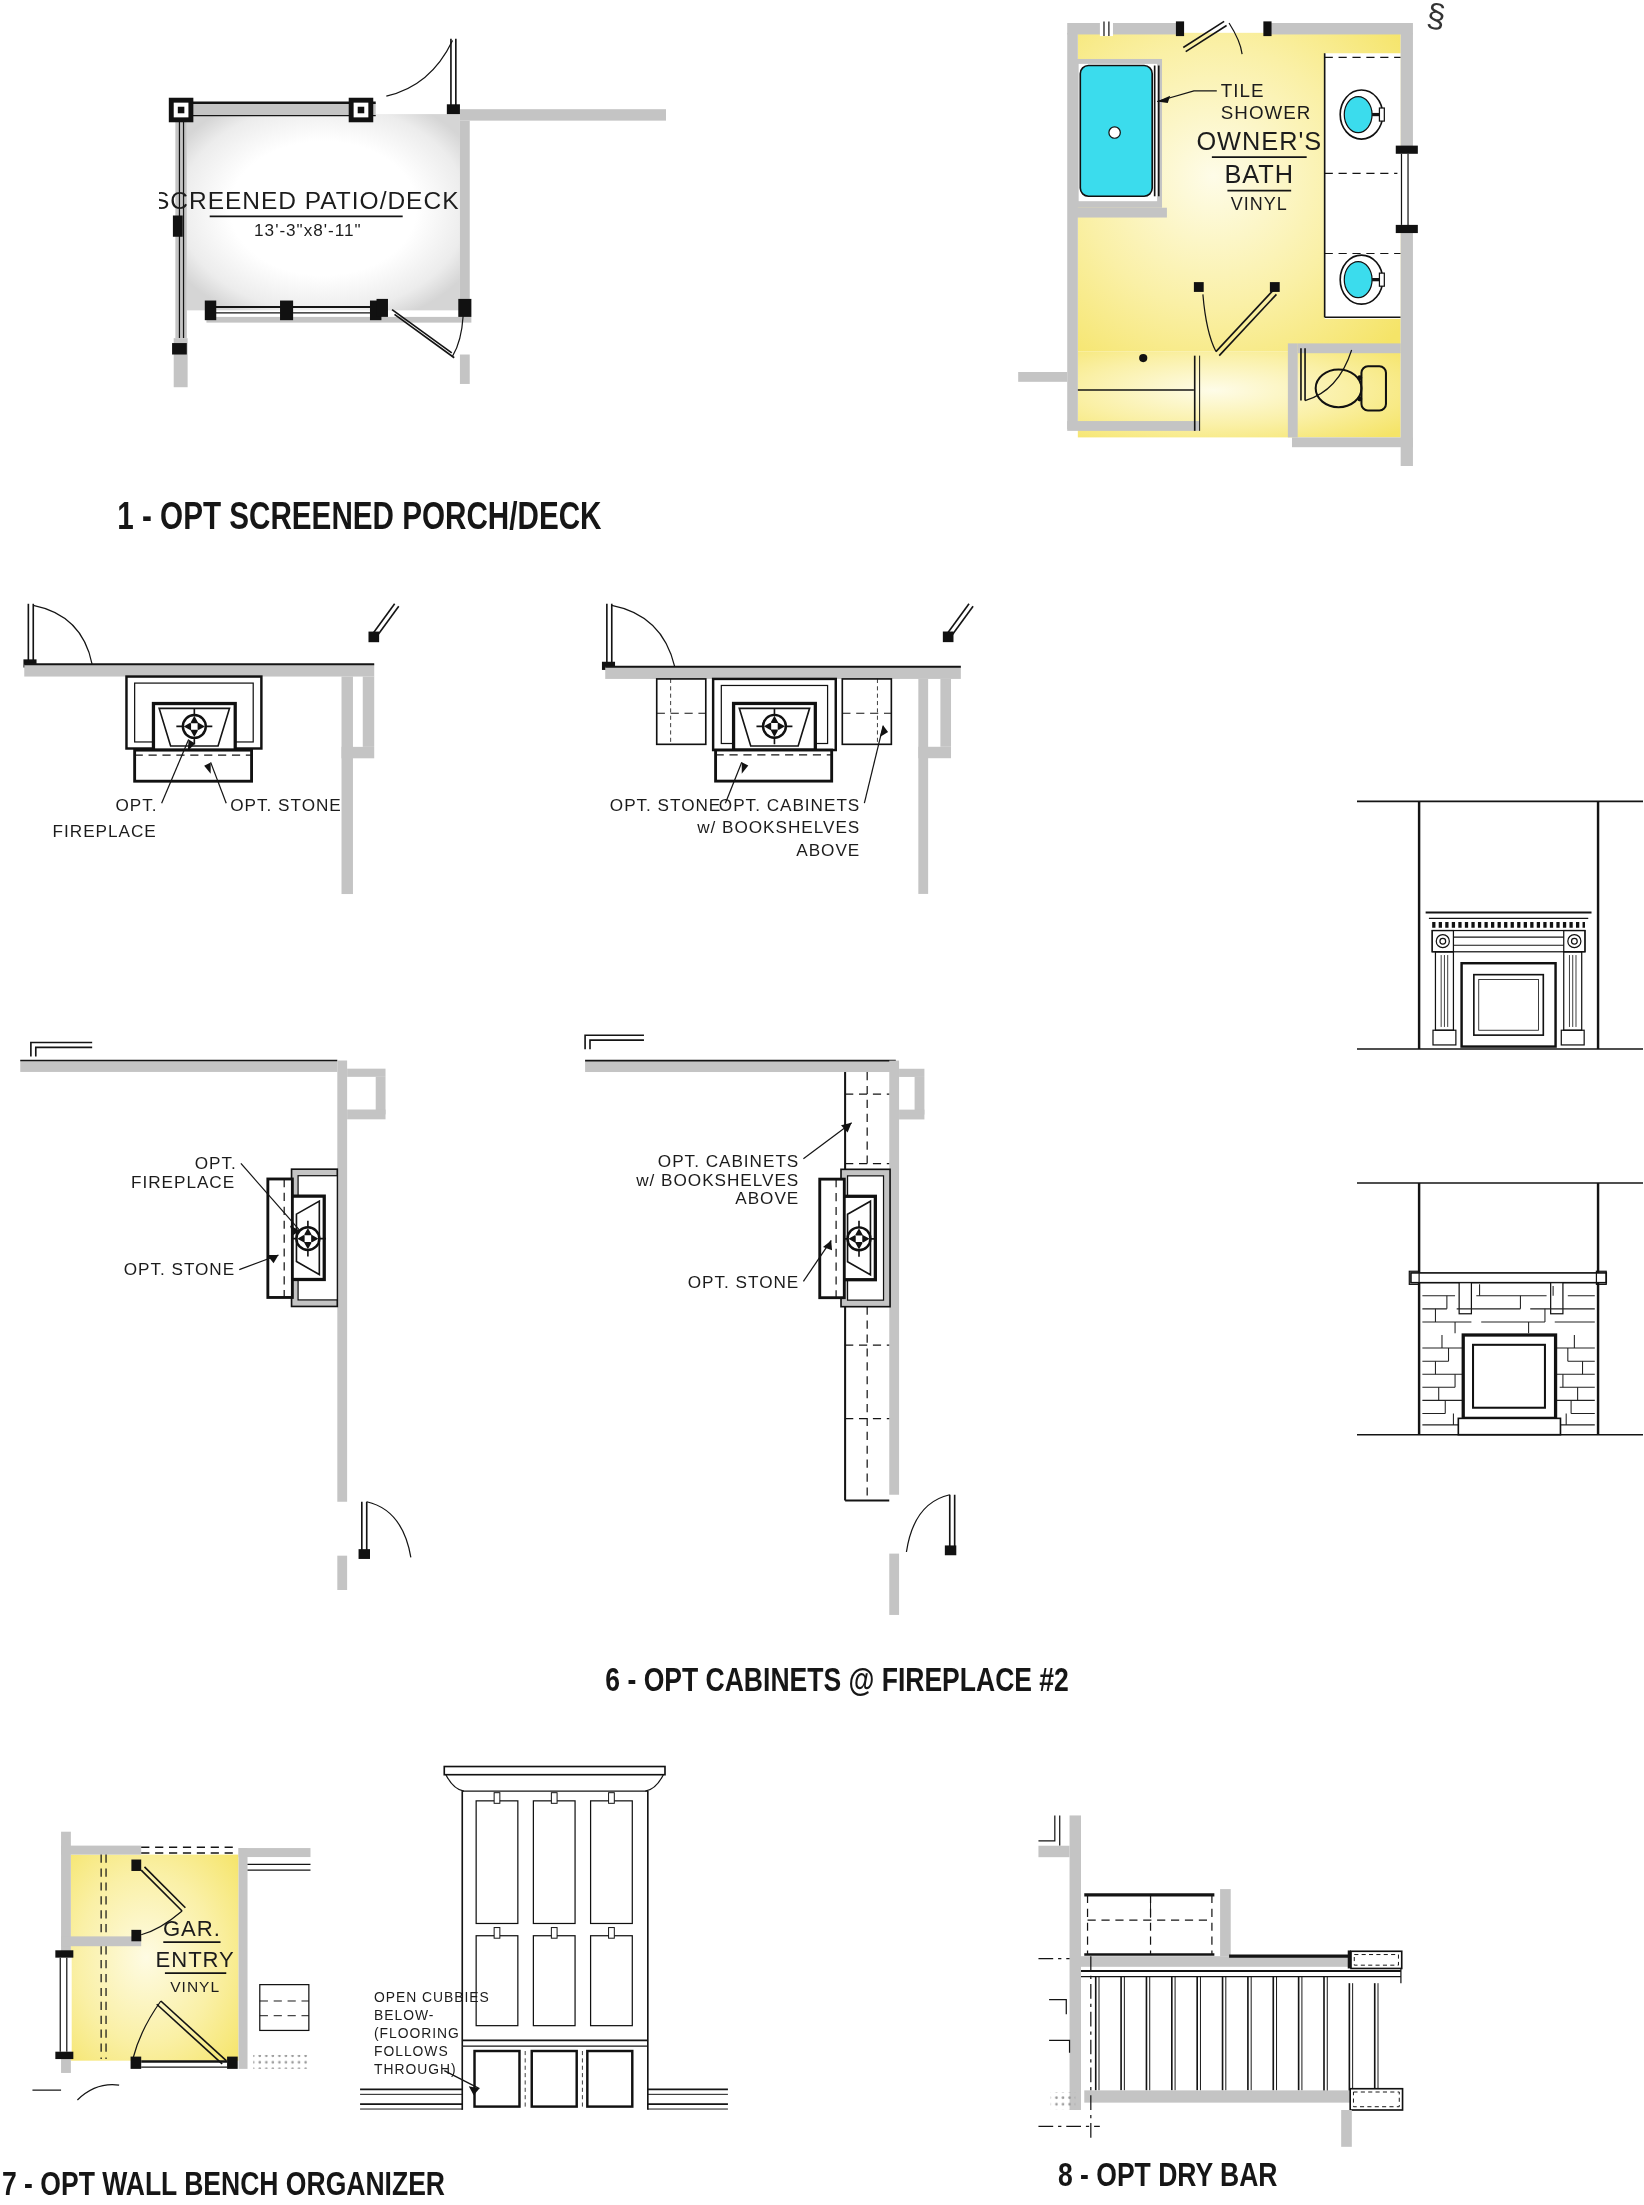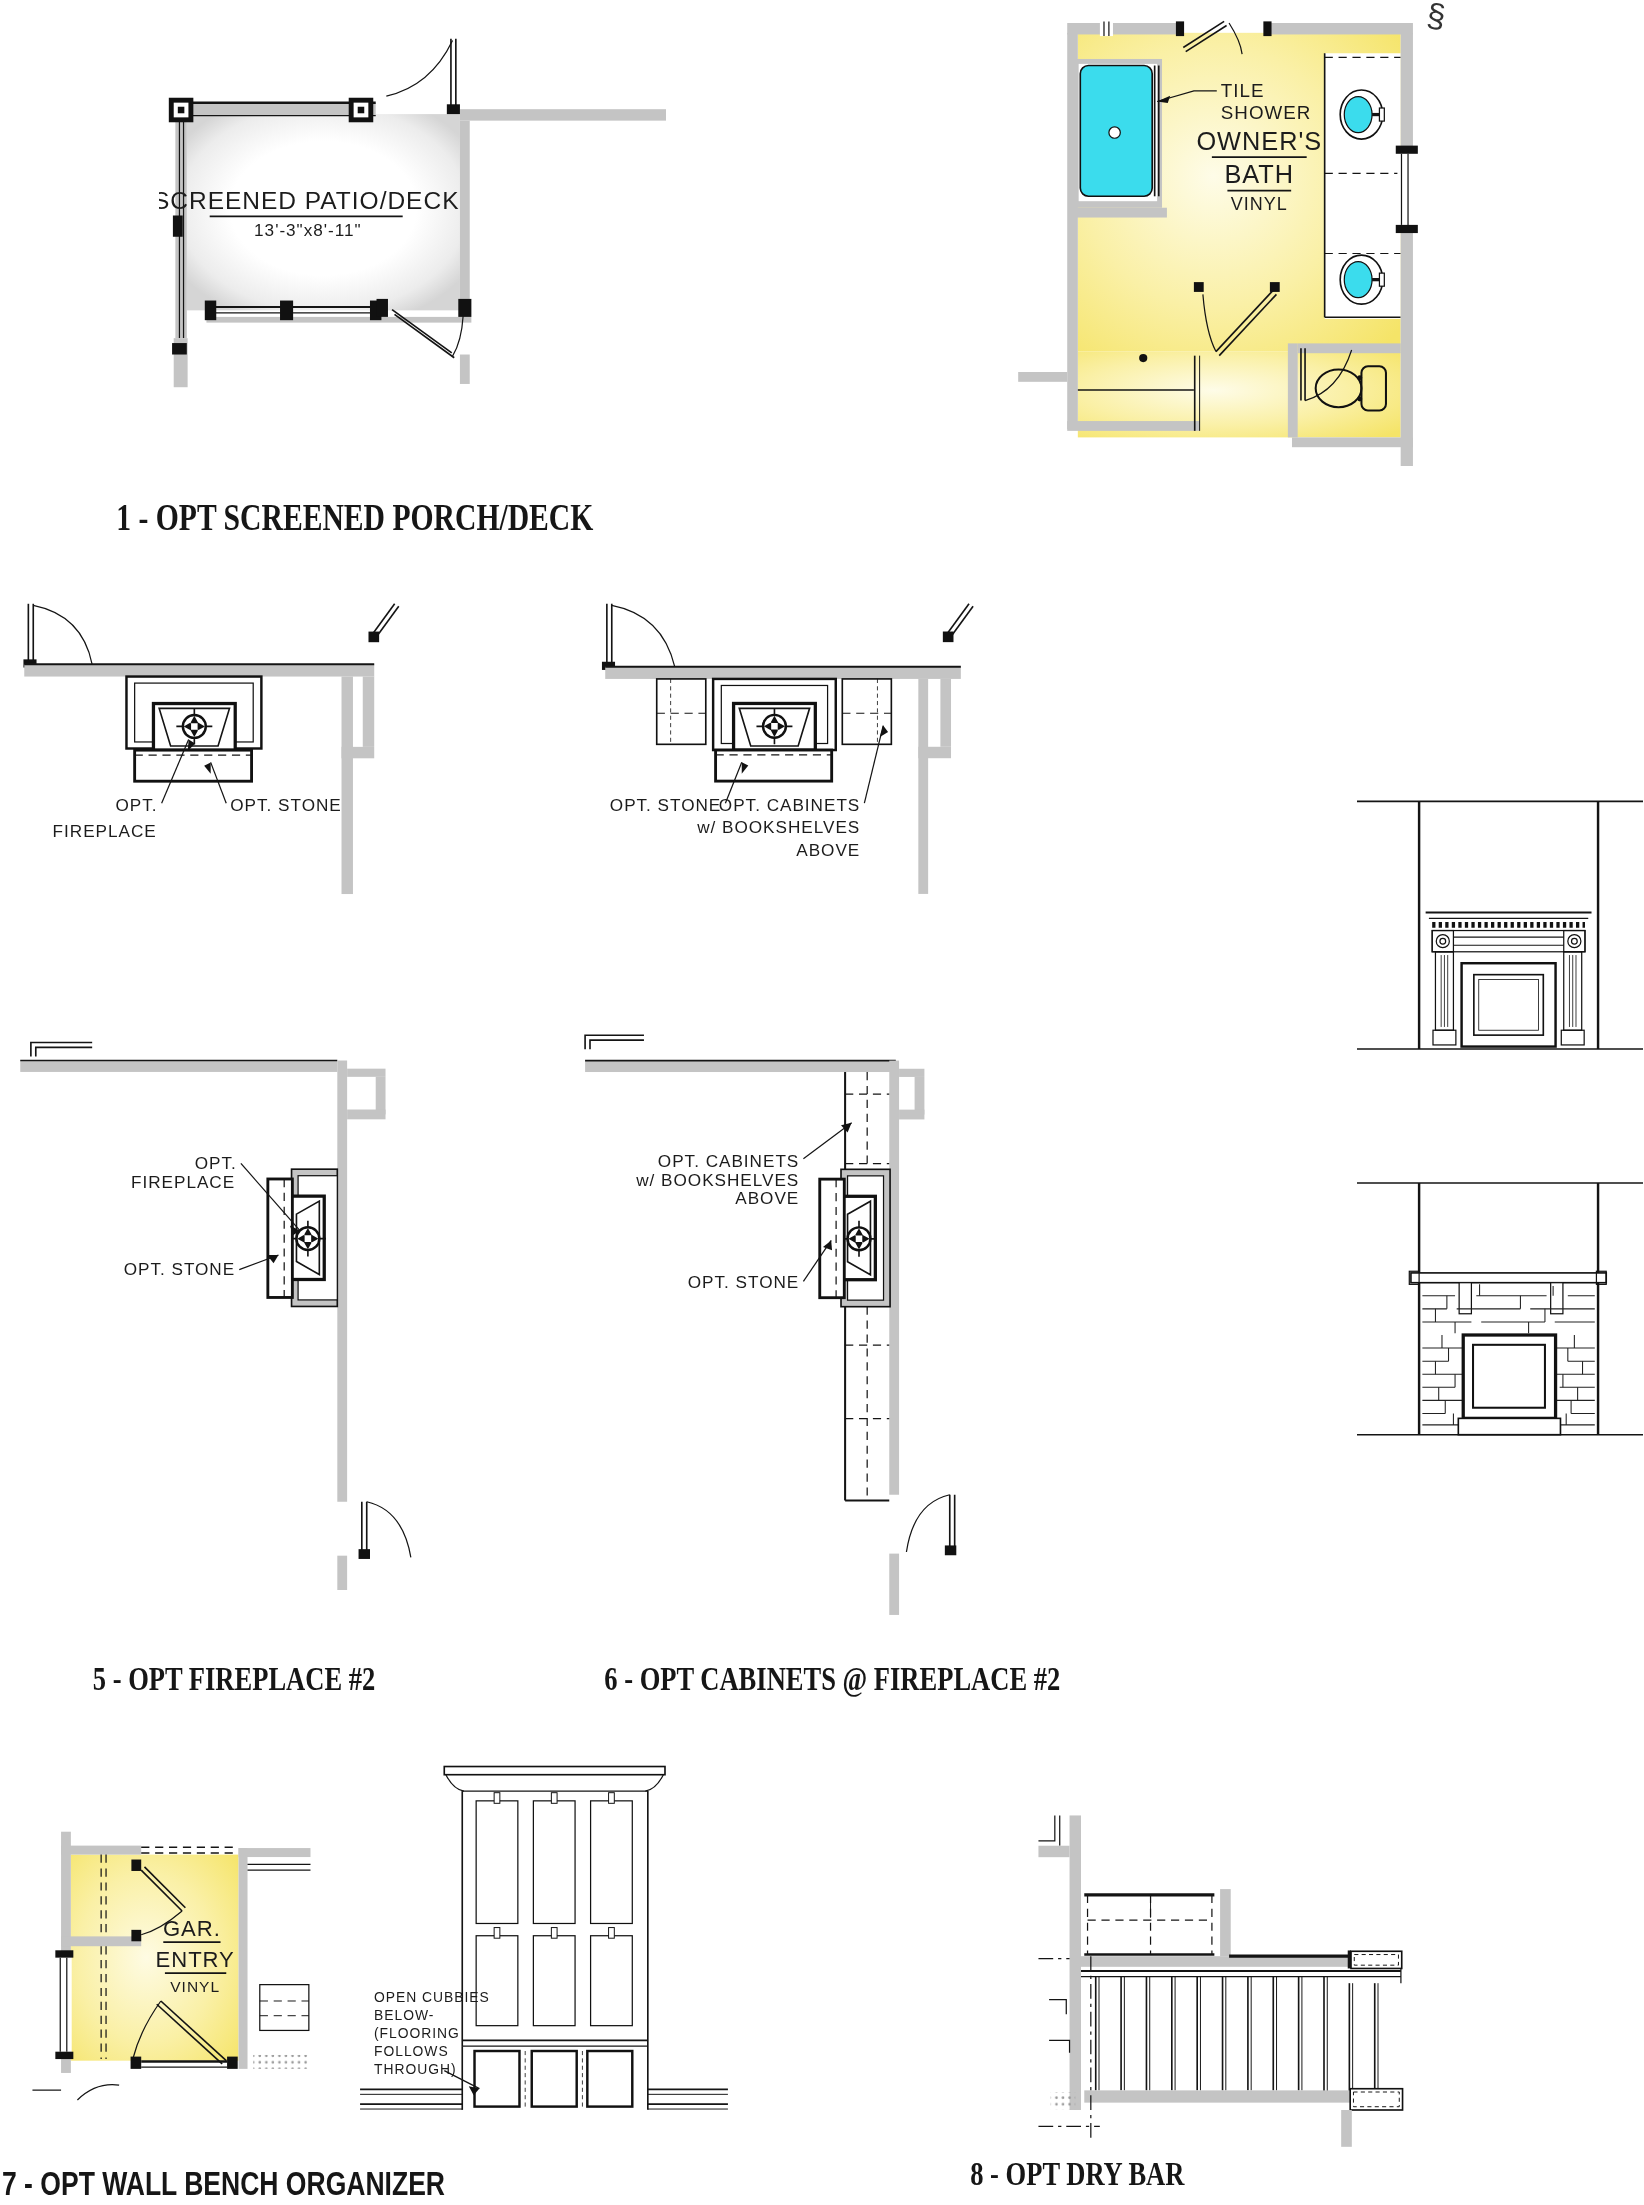--- a/index.html
+++ b/index.html
@@ -3,21 +3,21 @@
 <meta charset="utf-8">
 <style>
   html,body { margin:0; padding:0; background:#888; }
   .page { position:relative; width:1644px; height:2205px; background:#ffffff;
           font-family:"Liberation Sans", sans-serif; overflow:hidden; }
   .panel { position:absolute; }
   .caption { position:absolute; font-weight:600; color:#161616; white-space:nowrap;
              font-size:34px; letter-spacing:0px; }
   .caption .inner { display:inline-block; transform:scaleX(0.78); transform-origin:50% 50%; }
   .caption.big { font-size:38px; }
-  .caption.center { text-align:left;font-family:Liberation Serif, serif; }
+  .caption.center { text-align:right; }
   .caption.leftal .inner { transform-origin:0 50%; }
   .squiggle { position:absolute; font-size:33px; color:#333; transform:rotate(8deg); }
   svg text { font-family:"Liberation Sans", sans-serif; fill:#1c1c1c; letter-spacing:1.2px; }
   .wall { fill:#c4c4c4; }
   .ln   { stroke:#141414; fill:none; }
   .dash { stroke:#141414; fill:none; stroke-dasharray:10 7; }
   .dashsm { stroke:#141414; fill:none; stroke-dasharray:5 4; }
   .dashdot { stroke:#141414; fill:none; stroke-dasharray:18 6 4 6; }
   .clmark circle { fill:#ffffff; stroke:#111; stroke-width:3; }
   .clmark .cross { stroke:#111; stroke-width:2; fill:none; }
@@ -366,23 +366,20 @@
       <rect x="424" y="650" width="14" height="12" fill="#111"></rect>
     </g>
     <text x="275" y="185" font-size="21" text-anchor="end">OPT.</text>
     <text x="273" y="208" font-size="21" text-anchor="end">FIREPLACE</text>
     <line class="ln" x1="280" y1="178" x2="352" y2="260" stroke-width="1.5"></line>
     <path class="arrow" d="M 352 260 l -12 -6 l 4 12 z"></path>
     <text x="273" y="315" font-size="21" text-anchor="end">OPT. STONE</text>
     <line class="ln" x1="278" y1="308" x2="326" y2="290" stroke-width="1.5"></line>
     <path class="arrow" d="M 326 290 l -14 0 l 8 10 z"></path>
   </svg>
-  <div class="caption center" style="left:53px;top:1660px;width:376px">
-    <span class="inner">5 - OPT FIREPLACE #2</span>
-  </div>
 
   <svg class="panel" style="left:581px;top:1018px" width="556" height="597" viewBox="0 0 680 730">
     <path class="ln" d="M5 38 V21 H77 M11 38 V27 H77" stroke-width="2"></path>
     <rect class="wall" x="5" y="52" width="380" height="14"></rect>
     <line class="ln" x1="5" y1="52" x2="385" y2="52" stroke-width="2"></line>
     <rect class="wall" x="377" y="52" width="12" height="531"></rect>
     <rect class="wall" x="377" y="655" width="12" height="75"></rect>
     <rect class="wall" x="389" y="62" width="31" height="10"></rect>
     <rect class="wall" x="408" y="72" width="12" height="46"></rect>
     <rect class="wall" x="389" y="112" width="31" height="12"></rect>

